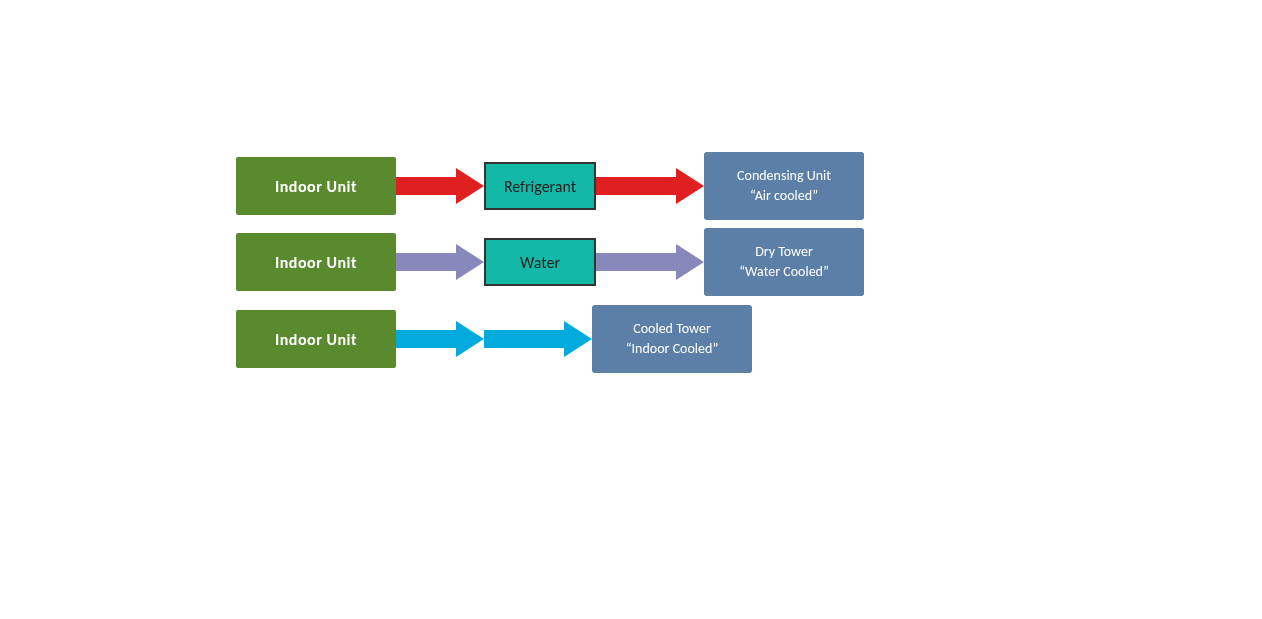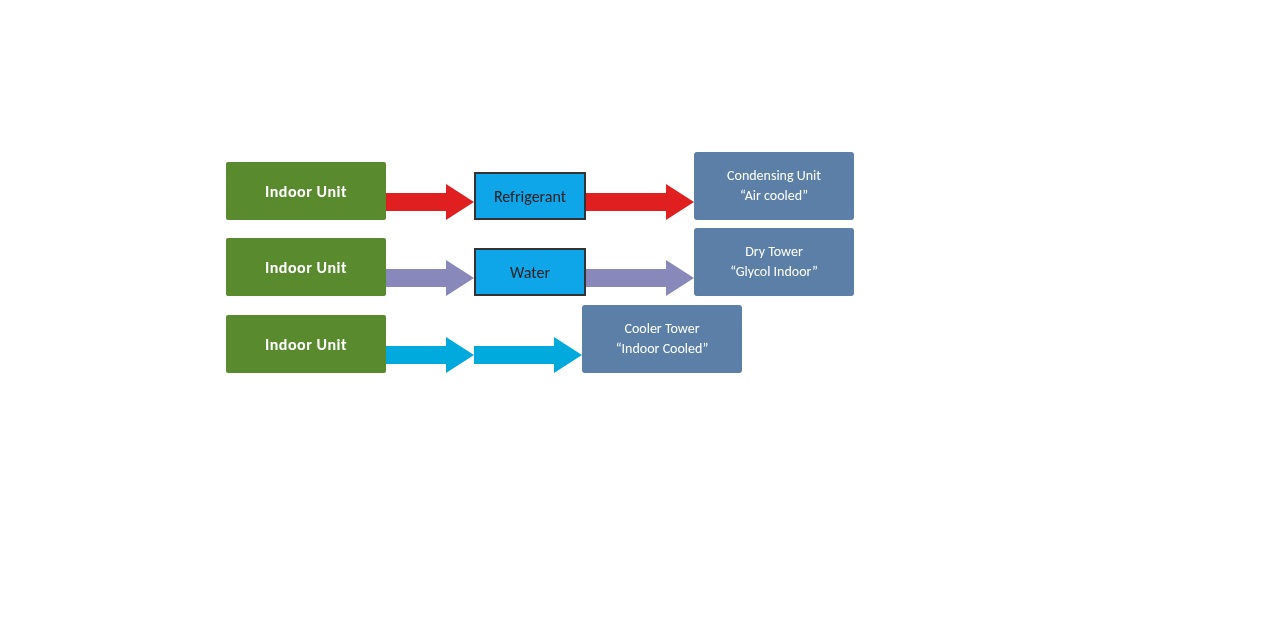--- a/index.html
+++ b/index.html
@@ -11,22 +11,22 @@
       overflow: hidden;
     }
     .diagram-container {
       position: relative;
       width: 1262px;
       height: 619px;
     }
     .row {
       position: absolute;
       display: flex;
-      align-items: flex-end;
-      left: 226px;
+      align-items: center;
+      left: 236px;
     }
     .row-1 { top: 152px; }
     .row-2 { top: 228px; }
     .row-3 { top: 305px; }
 
     .indoor-unit-box {
       width: 160px;
       height: 58px;
       background-color: #5a8a2e;
       border-radius: 2px;
@@ -90,21 +90,21 @@
     .arrow-cyan .arrow-head {
       border-top: 18px solid transparent;
       border-bottom: 18px solid transparent;
       border-left: 28px solid #00aadd;
     }
 
     .medium-label-box {
       width: 112px;
       height: 48px;
       border: 2px solid #333;
-      background: #0ea5e9;
+      background: #14b8a6;
       display: flex;
       align-items: center;
       justify-content: center;
       font-size: 16px;
       font-weight: 400;
       color: #222;
       flex-shrink: 0;
     }
 
     
@@ -198,38 +198,38 @@
     <div class="medium-label-box">
       <span>Water</span>
     </div>
     <div class="connector-right right-purple">
       <div class="right-shaft"></div>
       <div class="right-head"></div>
     </div>
     <div class="outdoor-unit-box">
       <span>
         <span>Dry Tower</span><br>
-        <span>“Glycol Indoor”</span>
+        <span>“Water Cooled”</span>
       </span>
     </div>
   </div>
 
   <div class="row row-3">
     <div class="indoor-unit-box">
       <span>Indoor Unit</span>
     </div>
     <div class="connector arrow-cyan">
       <div class="arrow-shaft"></div>
       <div class="arrow-head"></div>
     </div>
     <div class="connector-right right-cyan">
       <div class="right-shaft"></div>
       <div class="right-head"></div>
     </div>
     <div class="outdoor-unit-box">
       <span>
-        <span>Cooler Tower</span><br>
+        <span>Cooled Tower</span><br>
         <span>“Indoor Cooled”</span>
       </span>
     </div>
   </div>
 
 </div>
 
 </body></html>

